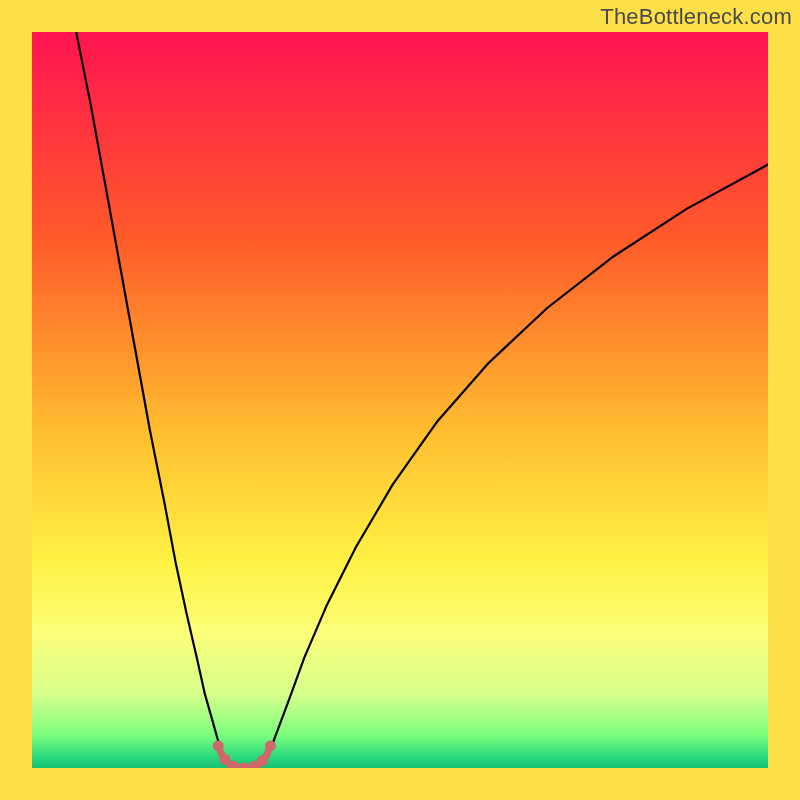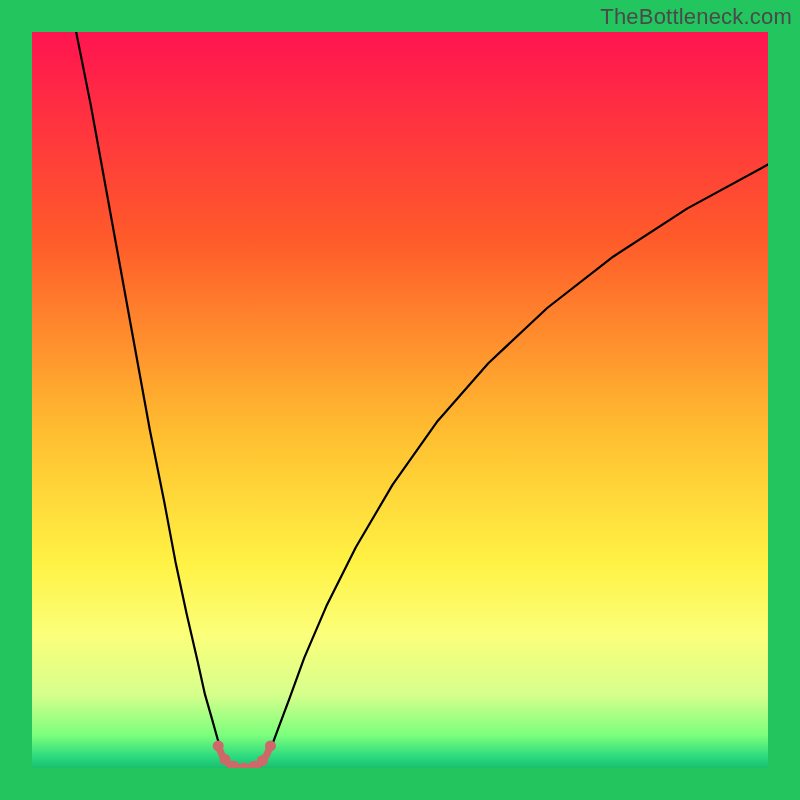--- a/index.html
+++ b/index.html
@@ -8,21 +8,21 @@
     width: 800px;
     height: 800px;
     overflow: hidden;
     background: #000;
     font-family: Arial, Helvetica, sans-serif;
   }
   .frame {
     position: absolute;
     top: 0; left: 0;
     width: 800px; height: 800px;
-    background: #22c55e;
+    background: #fde047;
   }
   .plot-area {
     position: absolute;
     top: 32px;
     left: 32px;
     width: 736px;
     height: 736px;
     overflow: hidden;
   }
   .watermark {

